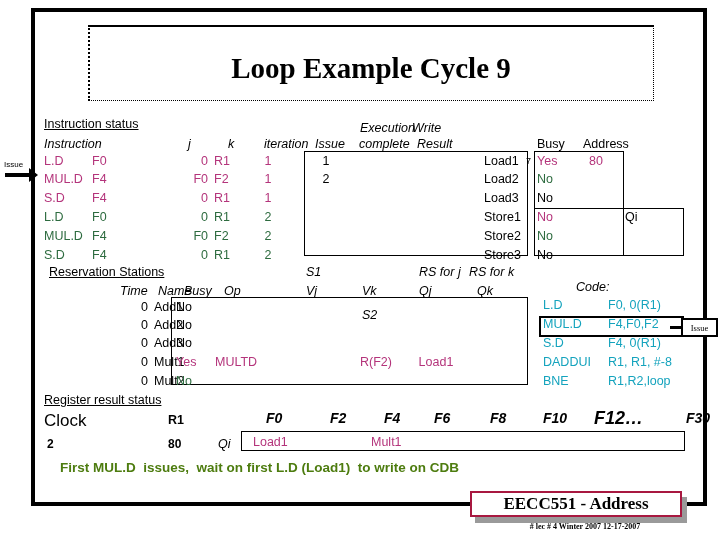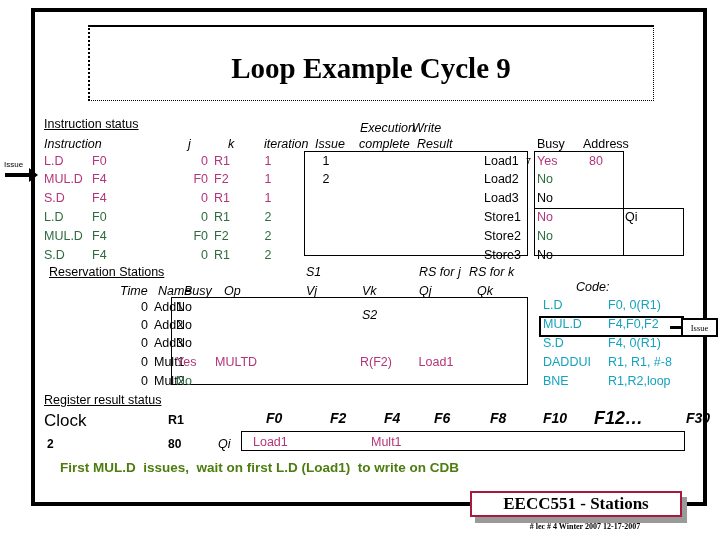--- a/index.html
+++ b/index.html
@@ -308,14 +308,14 @@
     <div class="t hdr" style="left: 594px; top: 412px;;font-size:18px;font-weight:bold;">F12…</div>
     <div class="t hdr" style="left: 650px; top: 412px;;font-size:14px;font-weight:bold;margin-left:36px;">F30</div>
   </div>
 <div id="reg-values">
     <div class="t pink" style="left: 253px; top: 436px;">Load1</div>
     <div class="t pink" style="left: 371px; top: 436px;">Mult1</div>
   </div>
 
 <div id="caption">First MUL.D  issues,  wait on first L.D (Load1)  to write on CDB</div>
 <div id="banner-shadow"></div>
-<div id="banner">EECC551 - Stations</div>
+<div id="banner">EECC551 - Address</div>
 <div id="footer-note">#  lec # 4  Winter 2007    12-17-2007</div>
 
 </body></html>

